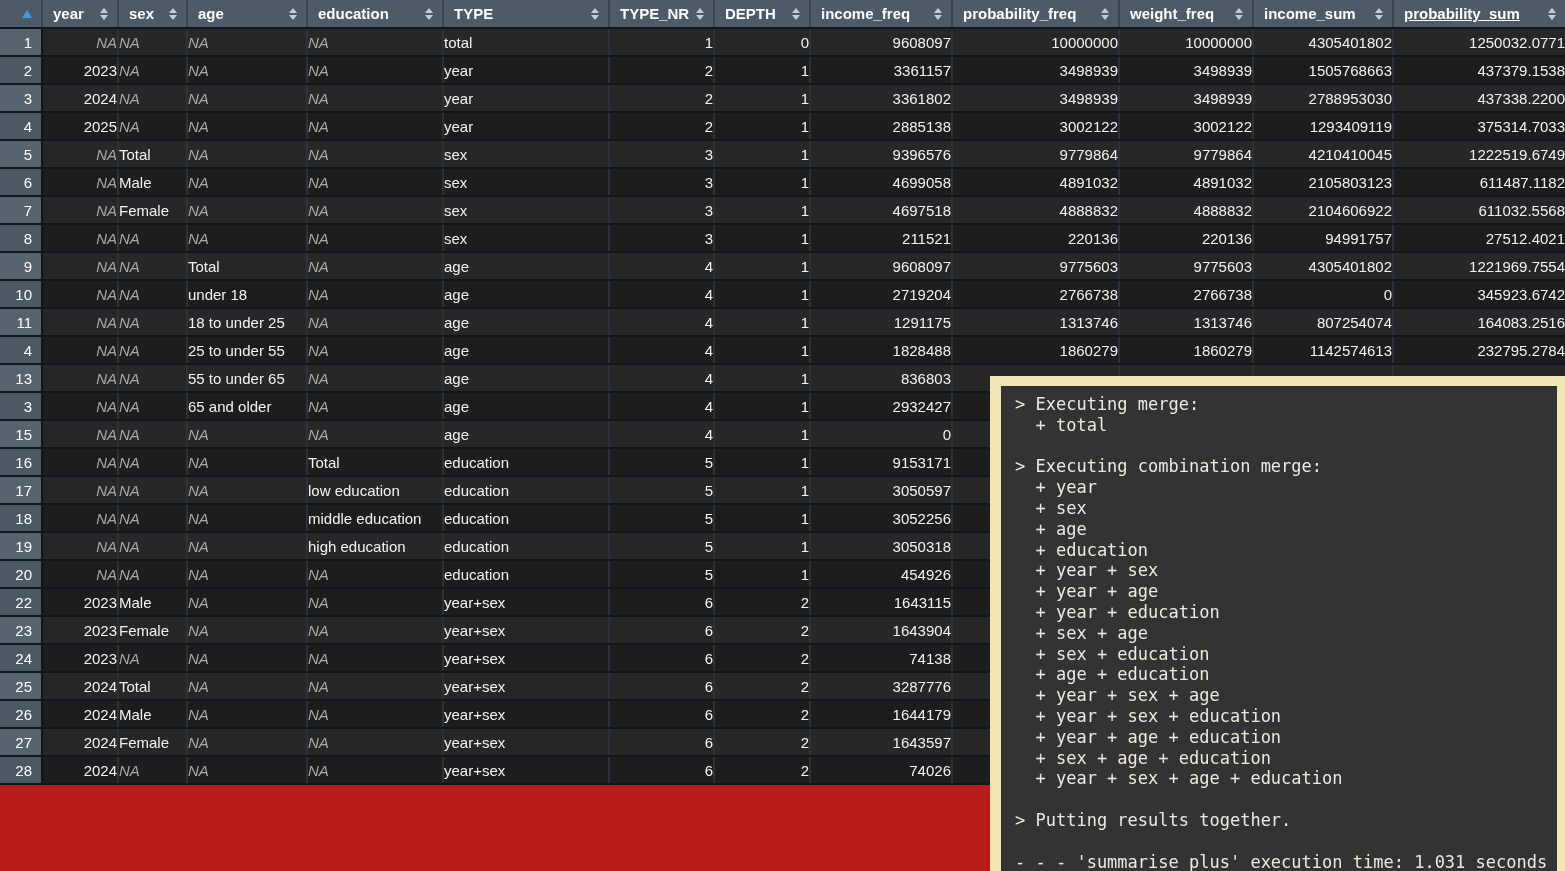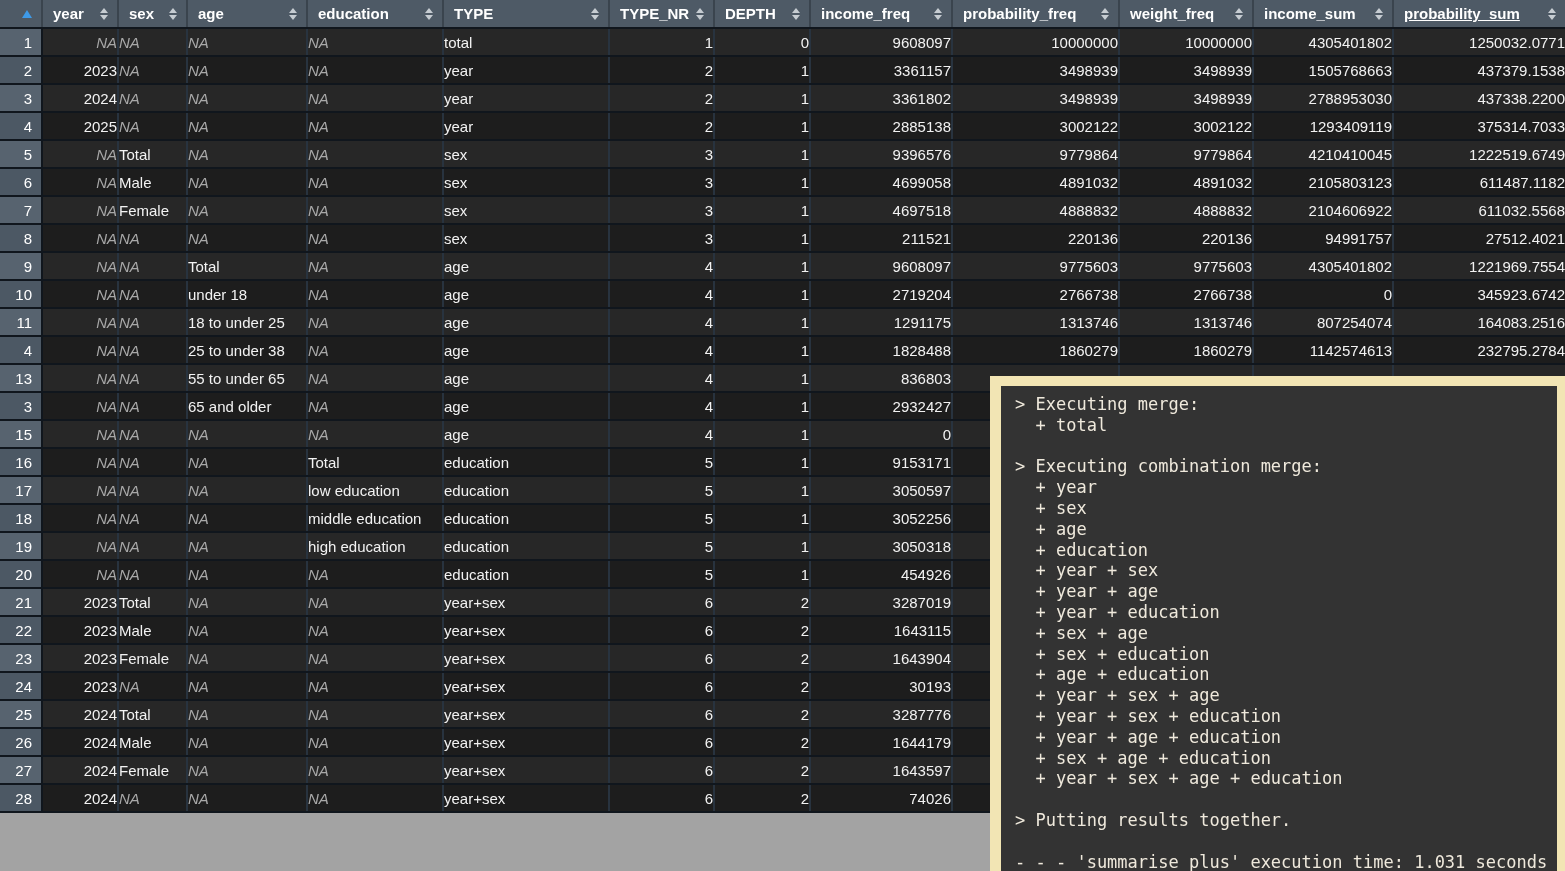--- a/index.html
+++ b/index.html
@@ -1,20 +1,20 @@
 <!DOCTYPE html>
 <html><head>
 <meta charset="utf-8">
 <style>
   html, body { margin: 0; padding: 0; background: #1d1d1d; }
   .screen {
     position: relative;
     width: 1565px; height: 871px;
     overflow: hidden;
-    background: #a3a3a3;
+    background: #b91c1c;
     font-family: "Liberation Sans", sans-serif;
   }
   table.grid {
     border-collapse: collapse;
     table-layout: fixed;
     width: 1565px;
   }
   table.grid th, table.grid td {
     box-sizing: border-box;
     height: 28px;
@@ -383,21 +383,21 @@
           <td class="al-r">1291175</td>
           <td class="al-r">1313746</td>
           <td class="al-r">1313746</td>
           <td class="al-r">807254074</td>
           <td class="al-r">164083.2516</td>
         </tr>
         <tr class="r-even">
           <td class="gutter">4</td>
           <td class="al-r"><span class="na">NA</span></td>
           <td class="al-l"><span class="na">NA</span></td>
-          <td class="al-l">25 to under 38</td>
+          <td class="al-l">25 to under 55</td>
           <td class="al-l"><span class="na">NA</span></td>
           <td class="al-l">age</td>
           <td class="al-r">4</td>
           <td class="al-r">1</td>
           <td class="al-r">1828488</td>
           <td class="al-r">1860279</td>
           <td class="al-r">1860279</td>
           <td class="al-r">1142574613</td>
           <td class="al-r">232795.2784</td>
         </tr>
@@ -514,35 +514,20 @@
           <td class="al-l"><span class="na">NA</span></td>
           <td class="al-l">education</td>
           <td class="al-r">5</td>
           <td class="al-r">1</td>
           <td class="al-r">454926</td>
           <td class="al-r"></td>
           <td class="al-r"></td>
           <td class="al-r"></td>
           <td class="al-r"></td>
         </tr>
-        <tr class="r-odd">
-          <td class="gutter">21</td>
-          <td class="al-r">2023</td>
-          <td class="al-l">Total</td>
-          <td class="al-l"><span class="na">NA</span></td>
-          <td class="al-l"><span class="na">NA</span></td>
-          <td class="al-l">year+sex</td>
-          <td class="al-r">6</td>
-          <td class="al-r">2</td>
-          <td class="al-r">3287019</td>
-          <td class="al-r"></td>
-          <td class="al-r"></td>
-          <td class="al-r"></td>
-          <td class="al-r"></td>
-        </tr>
         <tr class="r-even">
           <td class="gutter">22</td>
           <td class="al-r">2023</td>
           <td class="al-l">Male</td>
           <td class="al-l"><span class="na">NA</span></td>
           <td class="al-l"><span class="na">NA</span></td>
           <td class="al-l">year+sex</td>
           <td class="al-r">6</td>
           <td class="al-r">2</td>
           <td class="al-r">1643115</td>
@@ -568,21 +553,21 @@
         </tr>
         <tr class="r-even">
           <td class="gutter">24</td>
           <td class="al-r">2023</td>
           <td class="al-l"><span class="na">NA</span></td>
           <td class="al-l"><span class="na">NA</span></td>
           <td class="al-l"><span class="na">NA</span></td>
           <td class="al-l">year+sex</td>
           <td class="al-r">6</td>
           <td class="al-r">2</td>
-          <td class="al-r">30193</td>
+          <td class="al-r">74138</td>
           <td class="al-r"></td>
           <td class="al-r"></td>
           <td class="al-r"></td>
           <td class="al-r"></td>
         </tr>
         <tr class="r-odd">
           <td class="gutter">25</td>
           <td class="al-r">2024</td>
           <td class="al-l">Total</td>
           <td class="al-l"><span class="na">NA</span></td>

